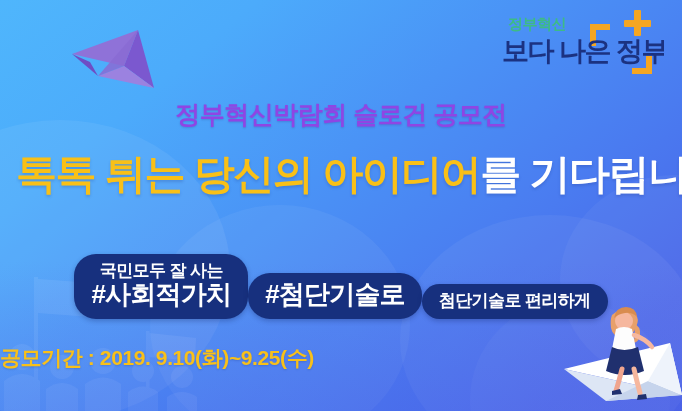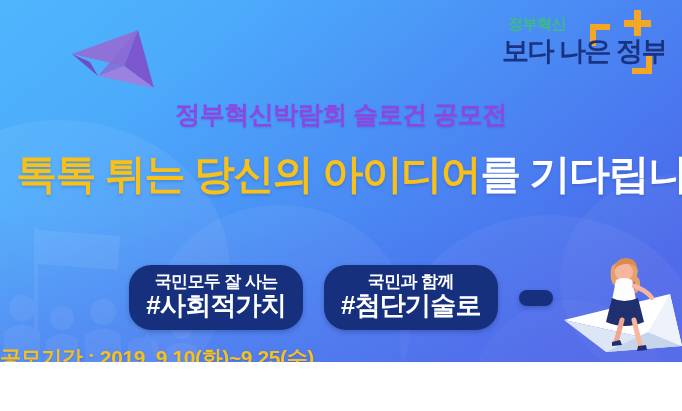--- a/index.html
+++ b/index.html
@@ -7,21 +7,21 @@
     padding: 0;
     background: #ffffff;
   }
   body {
     font-family: "Liberation Sans", "DejaVu Sans", sans-serif;
   }
 
   #banner {
     position: relative;
     width: 682px;
-    height: 362px;
+    height: 411px;
     overflow: hidden;
     background: linear-gradient(140deg,
         #4fb6fc 0%,
         #4cabfb 22%,
         #4a93f6 45%,
         #4a7bf0 68%,
         #4a66e9 88%,
         #4b61e6 100%);
   }
 
@@ -108,23 +108,21 @@
   .headline .hl-accent { color: #f9c017; padding-left: 16px; }
   .headline .hl-plain  { color: #ffffff; }
 
   
   #badges {
     position: absolute;
     left: 0; right: 0;
     top: 254px;
     display: flex;
     justify-content: center;
-    align-items: center;
-    gap: 21px;
-    margin-top: 11px;
+    align-items: flex-end;
   }
   .badge {
     background: #17307e;
     border-radius: 22px;
     padding: 7px 17px 9px 17px;
     text-align: center;
     color: #ffffff;
     line-height: 1.14;
     box-shadow: 0 2px 5px rgba(15,30,90,0.30);
   }
@@ -233,24 +231,24 @@
   <div class="headline">
     <span class="hl-accent">톡톡 튀는 당신의 아이디어</span><span class="hl-plain">를 기다립니다</span>
   </div>
 
   <div id="badges">
     <div class="badge">
       <span class="badge-line1">국민모두 잘 사는</span>
       <span class="badge-line2">#사회적가치</span>
     </div>
     <div class="badge">
-      <span class="badge-line1">국민과 함께</span>
       <span class="badge-line2">#첨단기술로</span>
     </div>
     <div class="badge">
+      <span class="badge-line1">첨단기술로 편리하게</span>
     </div>
   </div>
 
   <div class="date-line">공모기간 : 2019. 9.10(화)~9.25(수)</div>
 
   <svg id="rider" viewBox="0 0 124 118">
 
     <path d="M2 74 L108 48 L120 100 Z" fill="#ffffff"></path>
     <path d="M2 74 L120 100 L44 106 Z" fill="#dde6f5"></path>
     <path d="M44 106 L120 100 L86 86 Z" fill="#c6d4ec"></path>

